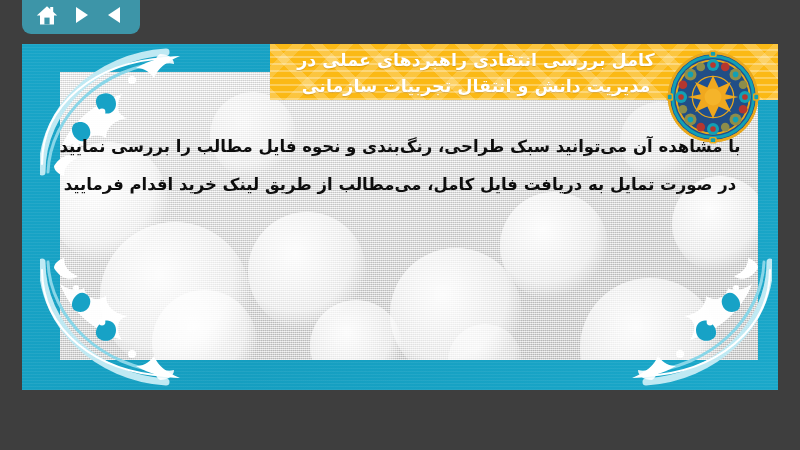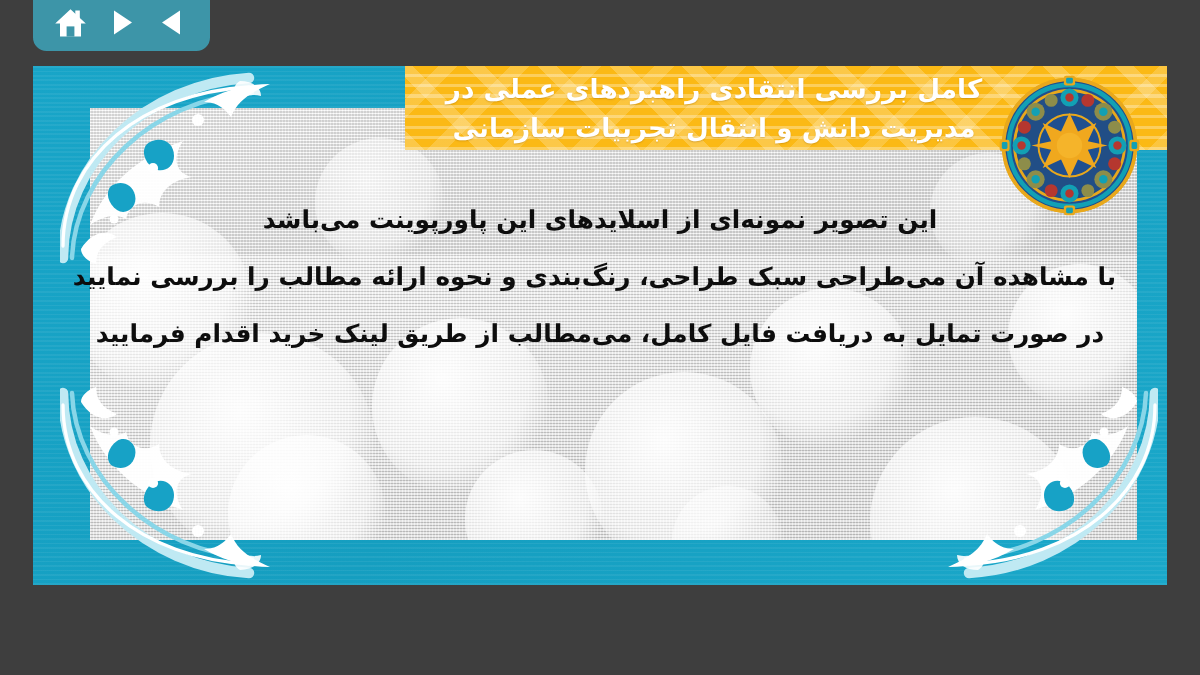--- a/index.html
+++ b/index.html
@@ -340,19 +340,18 @@
       </g>
       <g fill="#12a0b4">
         <rect x="47.6" y="2" width="4.8" height="4" rx="1"></rect>
         <rect x="47.6" y="94" width="4.8" height="4" rx="1"></rect>
         <rect x="2" y="47.6" width="4" height="4.8" rx="1"></rect>
         <rect x="94" y="47.6" width="4" height="4.8" rx="1"></rect>
       </g>
     </svg>
 
     <div id="body-text">
-      <div class="body-line">این تصویر نمونه‌ای از اسلایدهای این پاورپوینت می‌باشد</div>
-      <div class="body-line">با مشاهده آن می‌طراحی سبک طراحی، رنگ‌بندی و نحوه ارائه مطالب را بررسی نمایید</div>
+      <div class="body-line">با مشاهده آن می‌توانید سبک طراحی، رنگ‌بندی و نحوه فایل مطالب را بررسی نمایید</div>
       <div class="body-line">در صورت تمایل به دریافت فایل کامل، می‌مطالب از طریق لینک خرید اقدام فرمایید</div>
     </div>
 
   </div>
 </div>
 
 </body></html>

